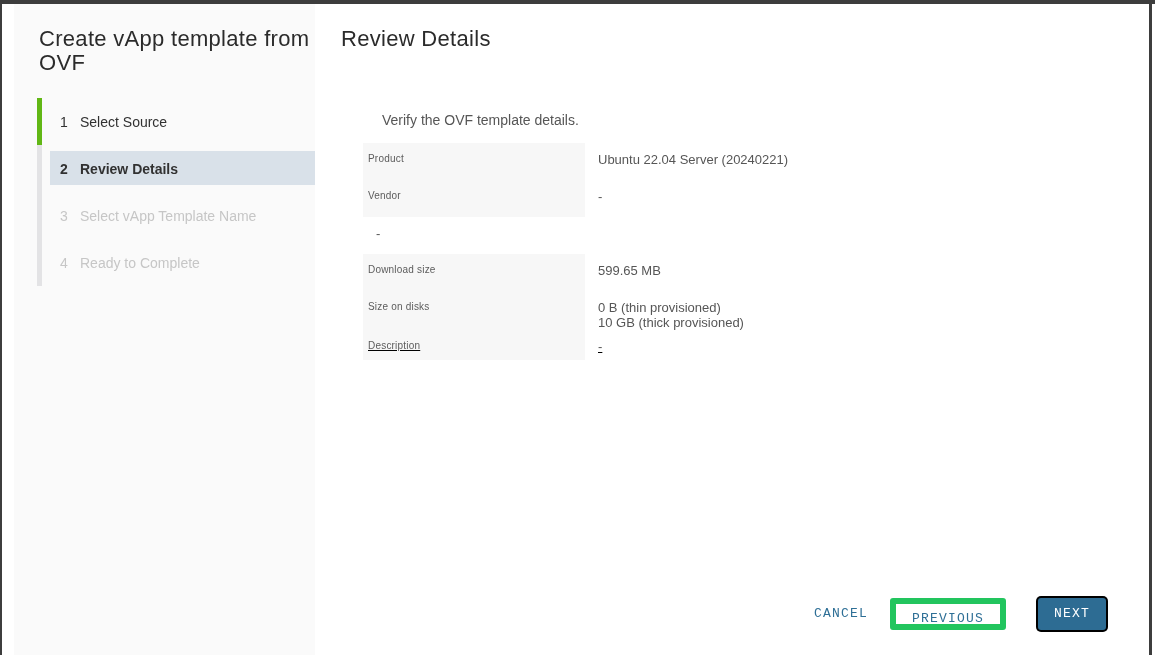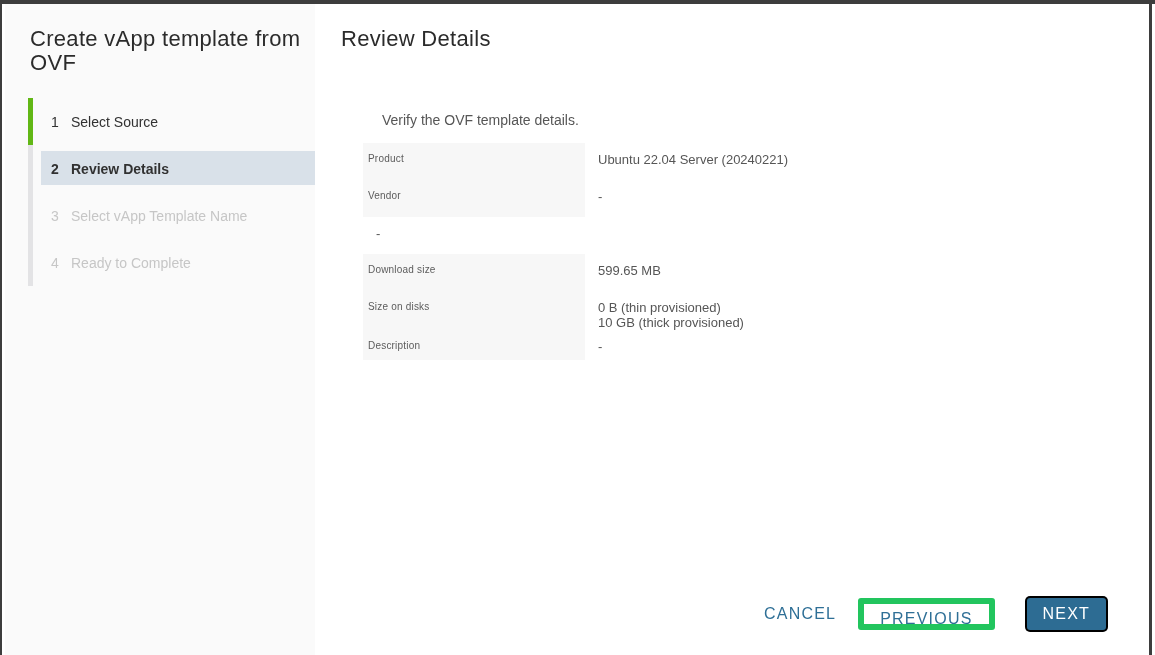--- a/index.html
+++ b/index.html
@@ -12,21 +12,21 @@
     -webkit-font-smoothing:antialiased;
   }
 
   
   .frame-top   { position:absolute; top:0; left:0; width:1155px; height:4px; background:#3d3d3d; z-index:20; }
   .frame-left  { position:absolute; top:0; left:0; width:2px; height:655px; background:#3d3d3d; z-index:20; }
   .frame-right { position:absolute; top:0; left:1149px; width:3px; height:655px; background:#3d3d3d; z-index:20; }
 
   
   .sidebar {
-    position:absolute; left:5px; top:4px; bottom:0; width:356px;
+    position:absolute; left:14px; top:4px; bottom:0; width:356px;
     background:#fafafa; border-right:2px solid #d6d6d6;
   }
   .wizard-title {
     margin:23px 18px 0 25px;
     font-size:22px; font-weight:300; line-height:24px;
     color:#2b2b2b; letter-spacing:0.3px;
   }
   .stepnav { position:absolute; top:94px; left:0; right:0; height:188px; }
   .track {
     position:absolute; left:23px; top:0; width:5px; height:188px;
@@ -50,36 +50,36 @@
   
   .content { position:absolute; left:315px; top:4px; right:6px; bottom:0; background:#ffffff; }
   .page-title {
     margin:23px 0 0 26px;
     font-size:22px; font-weight:300; color:#2b2b2b; letter-spacing:0.3px; line-height:24px;
   }
   .desc { position:absolute; left:50px; top:91px; margin:17px; font-size:14px; color:#565656; }
 
   .details { position:absolute; left:48px; top:139px; width:580px; }
   .detail-row { display:grid; grid-template-columns:222px 1fr; min-height:37px; }
-  .detail-row:last-child { min-height:30px; }
+  .detail-row:last-child { min-height:30px;text-decoration:underline; }
   .detail-label {
     background:#f7f7f7; padding:10px 8px 4px 5px;
     font-size:10px; font-weight:500; color:#5c5c5c; letter-spacing:0.2px;
   }
   .detail-value { padding:9px 0 0 13px; font-size:13px; color:#565656; line-height:15px; }
   .detail-value div { white-space:nowrap; }
 
   
   .footer {
     position:absolute; top:597px; right:49px; height:33px;
     display:flex; align-items:center; gap:14px; z-index:5;
   }
   .btn {
-    font-family:Liberation Sans, sans-serif;
-    font-size:16px; font-weight:500; letter-spacing:1.2px;
+    font-family:Liberation Mono, monospace;
+    font-size:13px; font-weight:500; letter-spacing:1.2px;
     height:32px; border-radius:3px; cursor:pointer; line-height:30px;
   }
   .btn-cancel { background:transparent; border:none; color:#2e6f96; padding:0 8px; }
   .btn-previous { background:#ffffff; border:6px solid #22c55e; color:#2e6f96; padding:0 16px; }
   .btn-next {
     background:#2d6c93; border:none; color:#ffffff; padding:0 16px;
     box-shadow:0 0 0 2px #000000; margin-left:18px;
   }
 </style>
 </head>

